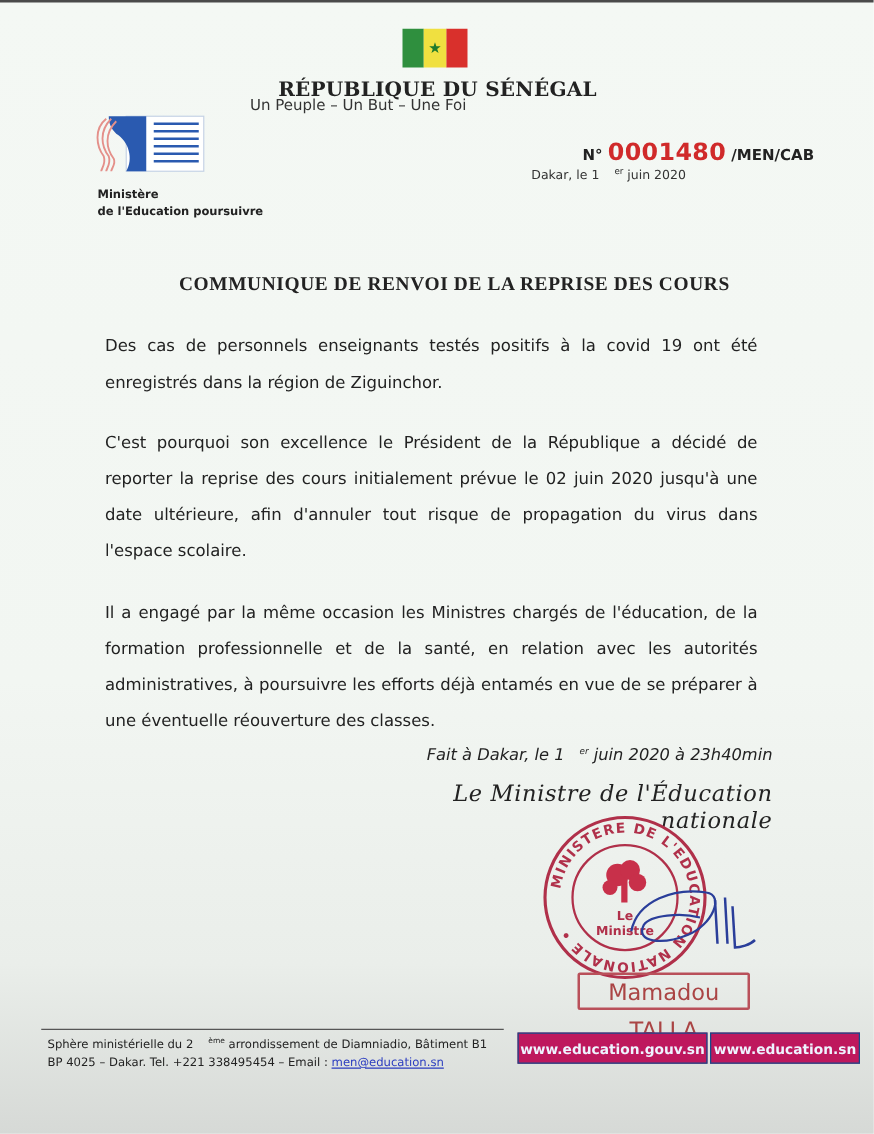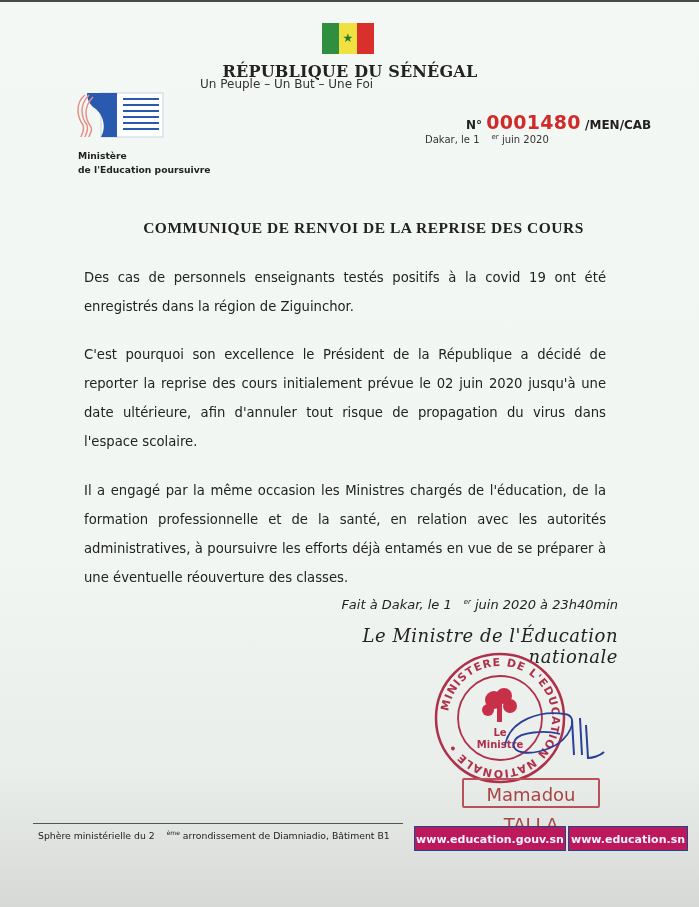--- a/index.html
+++ b/index.html
@@ -113,15 +113,16 @@
 <svg class="abs signature" viewBox="0 0 110 70">
   <path d="M5 45 C10 20 40 10 65 14 C80 16 70 40 50 48 C30 56 8 54 15 40 C20 32 45 30 60 34" fill="none" stroke="#2a3e9a" stroke-width="1.8"></path>
   <path d="M72 20 L74 55 M80 18 L82 55 M86 25 L88 58 C92 58 100 56 104 52" fill="none" stroke="#2a3e9a" stroke-width="2"></path>
 </svg>
 
 <div class="abs namebox">Mamadou TALLA</div>
 
 <div class="abs footline"></div>
 <div class="abs addr">
   <div><span>Sphère ministérielle du 2</span><sup>ème</sup><span> arrondissement de Diamniadio, Bâtiment B1</span></div>
+  <div><span>BP 4025 – Dakar. Tel. +221 338495454 – Email : </span><span class="email">men@education.sn</span></div>
 </div>
 <div class="abs webbtn w1">www.education.gouv.sn</div>
 <div class="abs webbtn w2">www.education.sn</div>
 
 </body></html>

